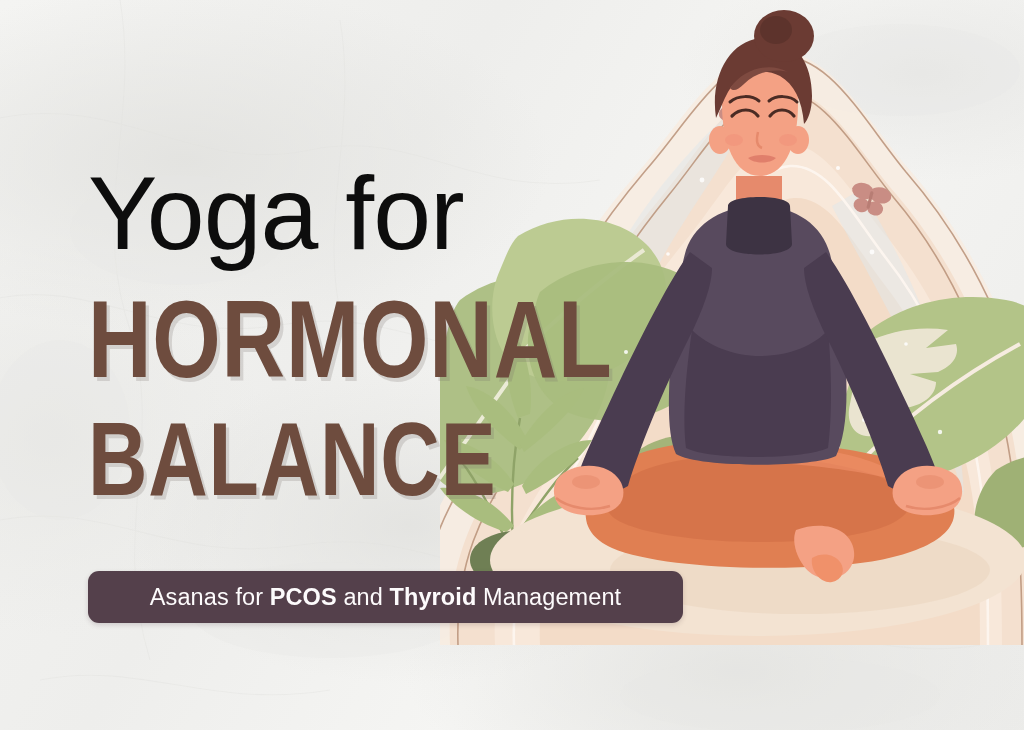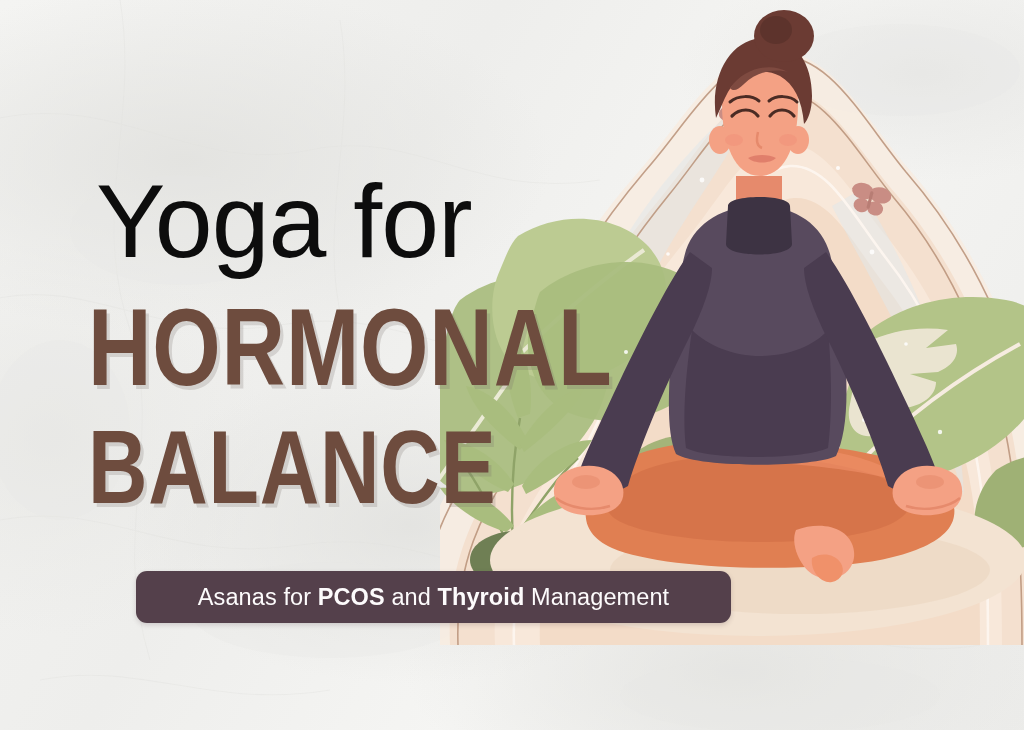--- a/index.html
+++ b/index.html
@@ -50,21 +50,21 @@
     top: 160px;
     width: 560px;
   }
   .title-script {
     font-family: "Liberation Sans", sans-serif;
     font-weight: 300;
     font-size: 104px;
     line-height: 1.02;
     letter-spacing: -1px;
     color: #0d0d0d;
-    margin: 8px;
+    margin: 0;
     white-space: nowrap;
   }
   .title-slab {
     font-family: "Liberation Sans Narrow", "Liberation Sans", sans-serif;
     font-weight: 700;
     color: #6e4c3e;
     margin: 0;
     line-height: .92;
     letter-spacing: 1px;
     white-space: nowrap;
@@ -87,21 +87,20 @@
     left: 88px;
     top: 571px;
     width: 595px;
     height: 52px;
     background: #54404b;
     border-radius: 11px;
     display: flex;
     align-items: center;
     justify-content: center;
     box-shadow: 0 2px 5px rgba(60,40,50,0.18);
-    margin-left: 48px;
   }
   .subtitle-text {
     color: #fdfbfc;
     font-size: 23.5px;
     font-weight: 400;
     letter-spacing: .1px;
     white-space: nowrap;
   }
   .subtitle-text b { font-weight: 700; }
 </style>

